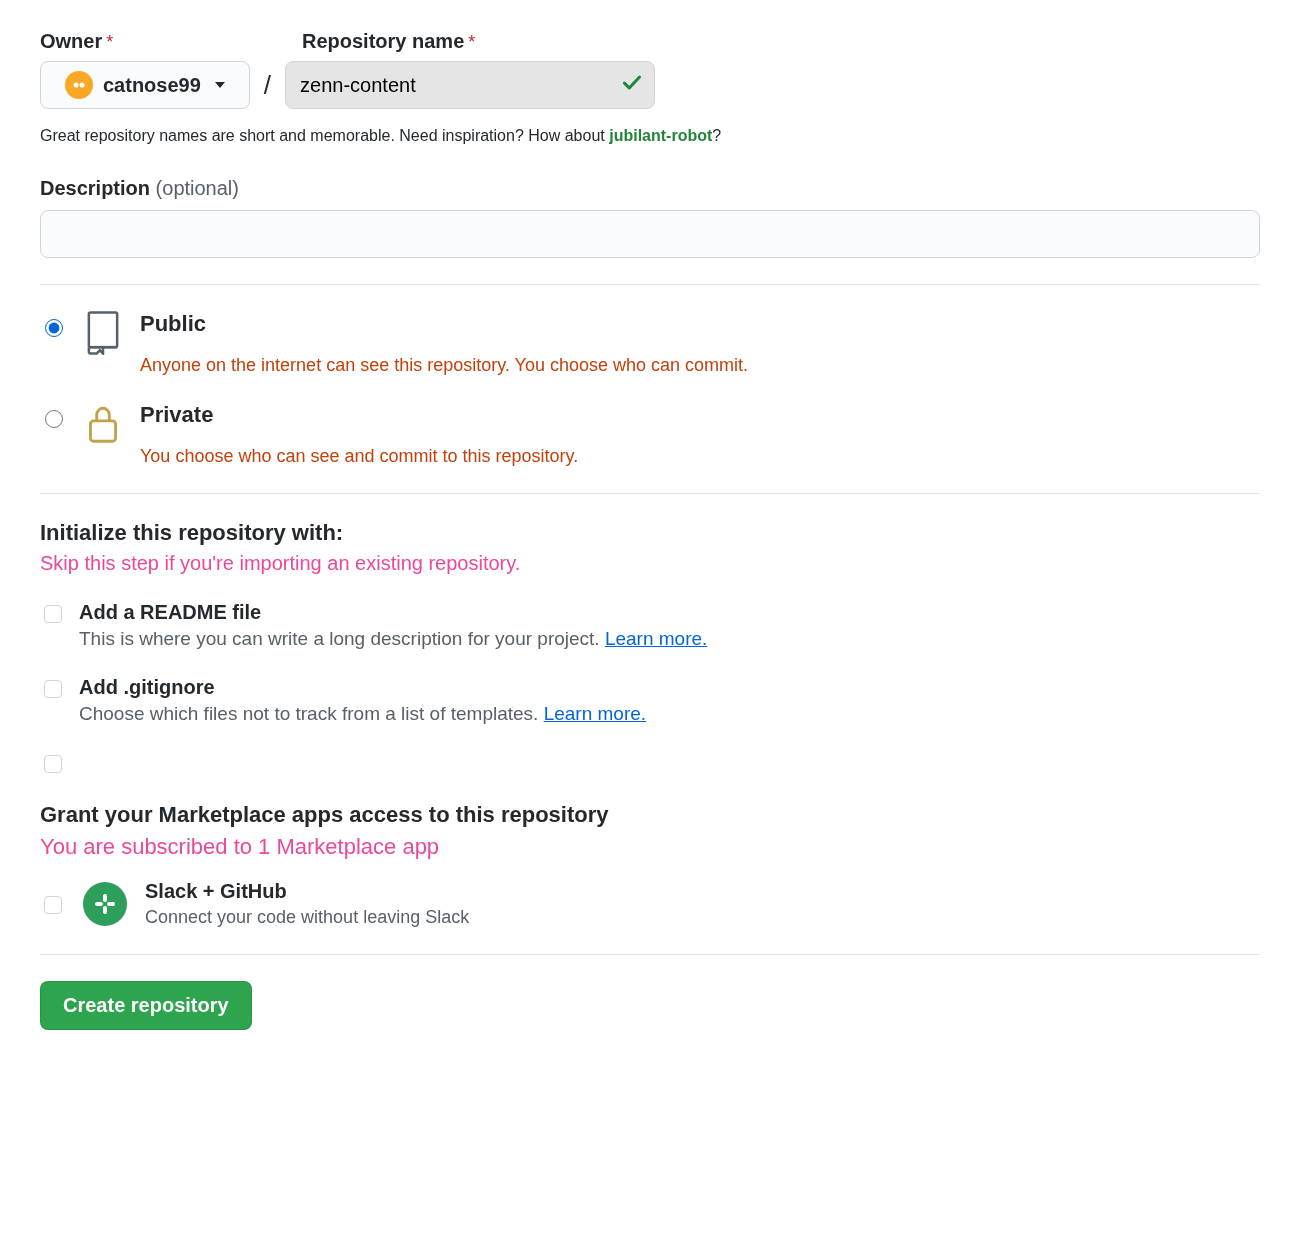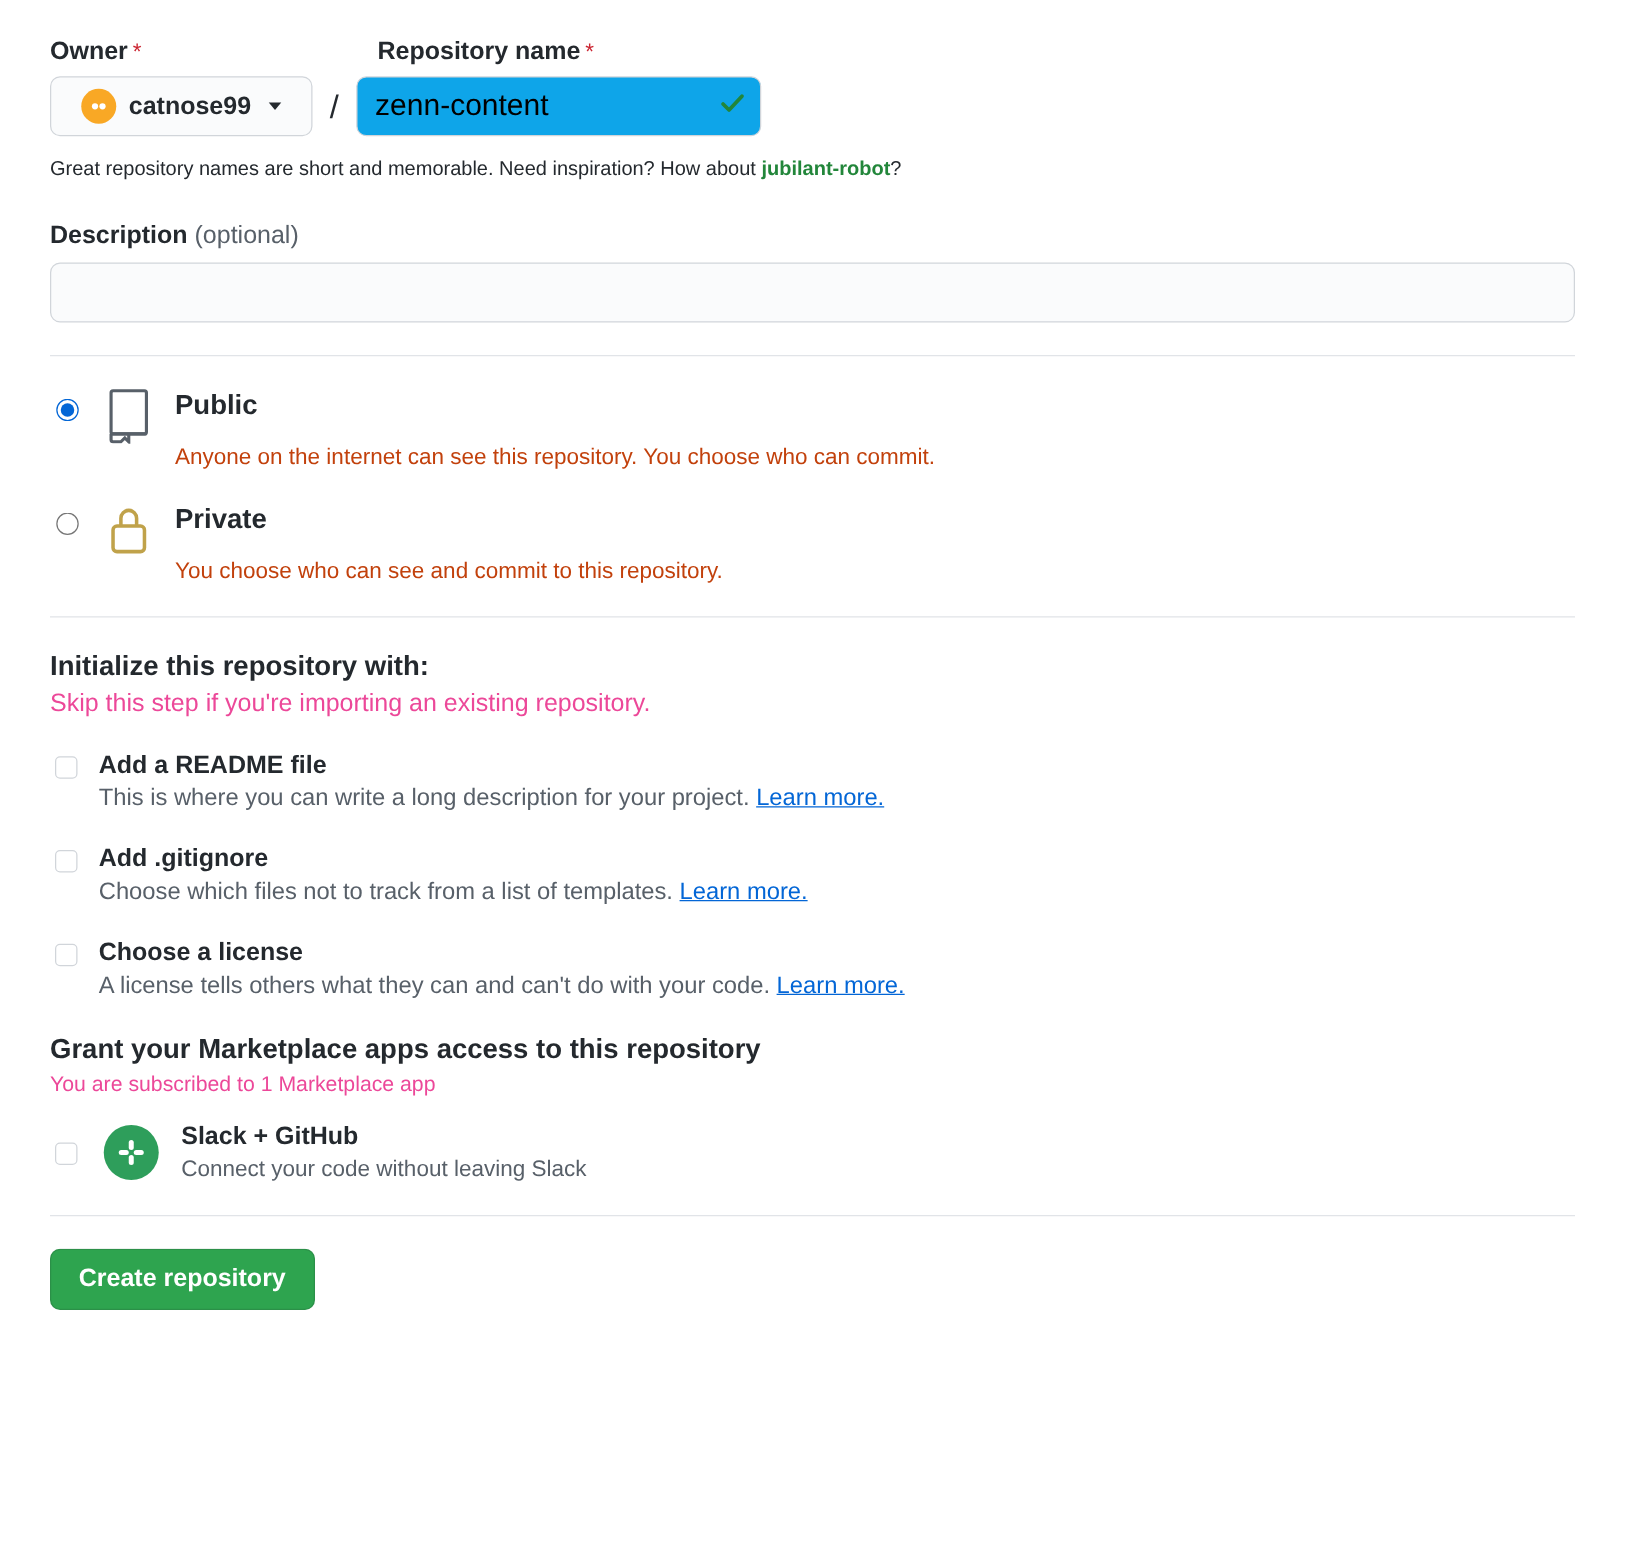--- a/index.html
+++ b/index.html
@@ -23,23 +23,23 @@
     height:48px;
   }
   .avatar {
     width:28px; height:28px; border-radius:50%;
     background:#f9a825; display:flex; align-items:center; justify-content:center;
     color:#fff; font-size:12px; font-weight:bold;
   }
   .slash{font-size:26px; color:#24292e; font-weight:400;}
   .repo-input-wrap{position:relative;}
   .repo-input{
-    height:48px; width:324px; padding:6px 42px 6px 14px;
-    font-size:24px; border:1px solid #d1d5da; border-radius:8px;
-    background:#0ea5e9;
+    height:48px; width:370px; padding:6px 42px 6px 14px;
+    font-size:20px; border:1px solid #d1d5da; border-radius:8px;
+    background:#e5e5e5;
   }
   .check-icon{position:absolute; right:12px; top:50%; transform:translateY(-50%); color:#22863a;}
   .inspire{font-size:16px; color:#24292e; margin-bottom:32px;}
   .inspire .link{color:#22863a; font-weight:600;}
   .desc-label{font-size:20px; font-weight:600; margin-bottom:10px;}
   .optional{color:#586069; font-weight:400;}
   .desc-input{
     width:100%; height:48px; padding:10px 12px; font-size:18px;
     border:1px solid #d1d5da; border-radius:8px; background:#fafbfc;
   }
@@ -171,31 +171,25 @@
   <div class="chk-text">
     <div class="title">Add .gitignore</div>
     <div class="sub">
       <span>Choose which files not to track from a list of templates. </span><a href="#" class="link-blue">Learn more.</a>
     </div>
   </div>
 </div>
 
 <div class="check-row">
   <input type="checkbox" class="checkbox" style="">
-  <div class="chk-text">
-    <div class="title">Choose a license</div>
-    <div class="sub">
-      <span>A license tells others what they can and can't do with your code. </span><a href="#" class="link-blue">Learn more.</a>
-    </div>
-  </div>
 </div>
 
 
 <div class="section-title" style="margin-top:10px;">Grant your Marketplace apps access to this repository</div>
-<div class="section-sub" style="font-size:17px; margin-bottom:10px;">You are subscribed to 1 Marketplace app</div>
+<div class="section-sub" style="font-size:22px; margin-bottom:10px;">You are subscribed to 1 Marketplace app</div>
 
 <div class="app-row">
   <input type="checkbox" class="checkbox" style="">
   <span class="app-icon">
     <svg width="24" height="24" viewBox="0 0 24 24" fill="#fff">
       <rect x="10" y="2" width="4" height="8" rx="2"></rect>
       <rect x="10" y="14" width="4" height="8" rx="2"></rect>
       <rect x="2" y="10" width="8" height="4" rx="2"></rect>
       <rect x="14" y="10" width="8" height="4" rx="2"></rect>
     </svg>

